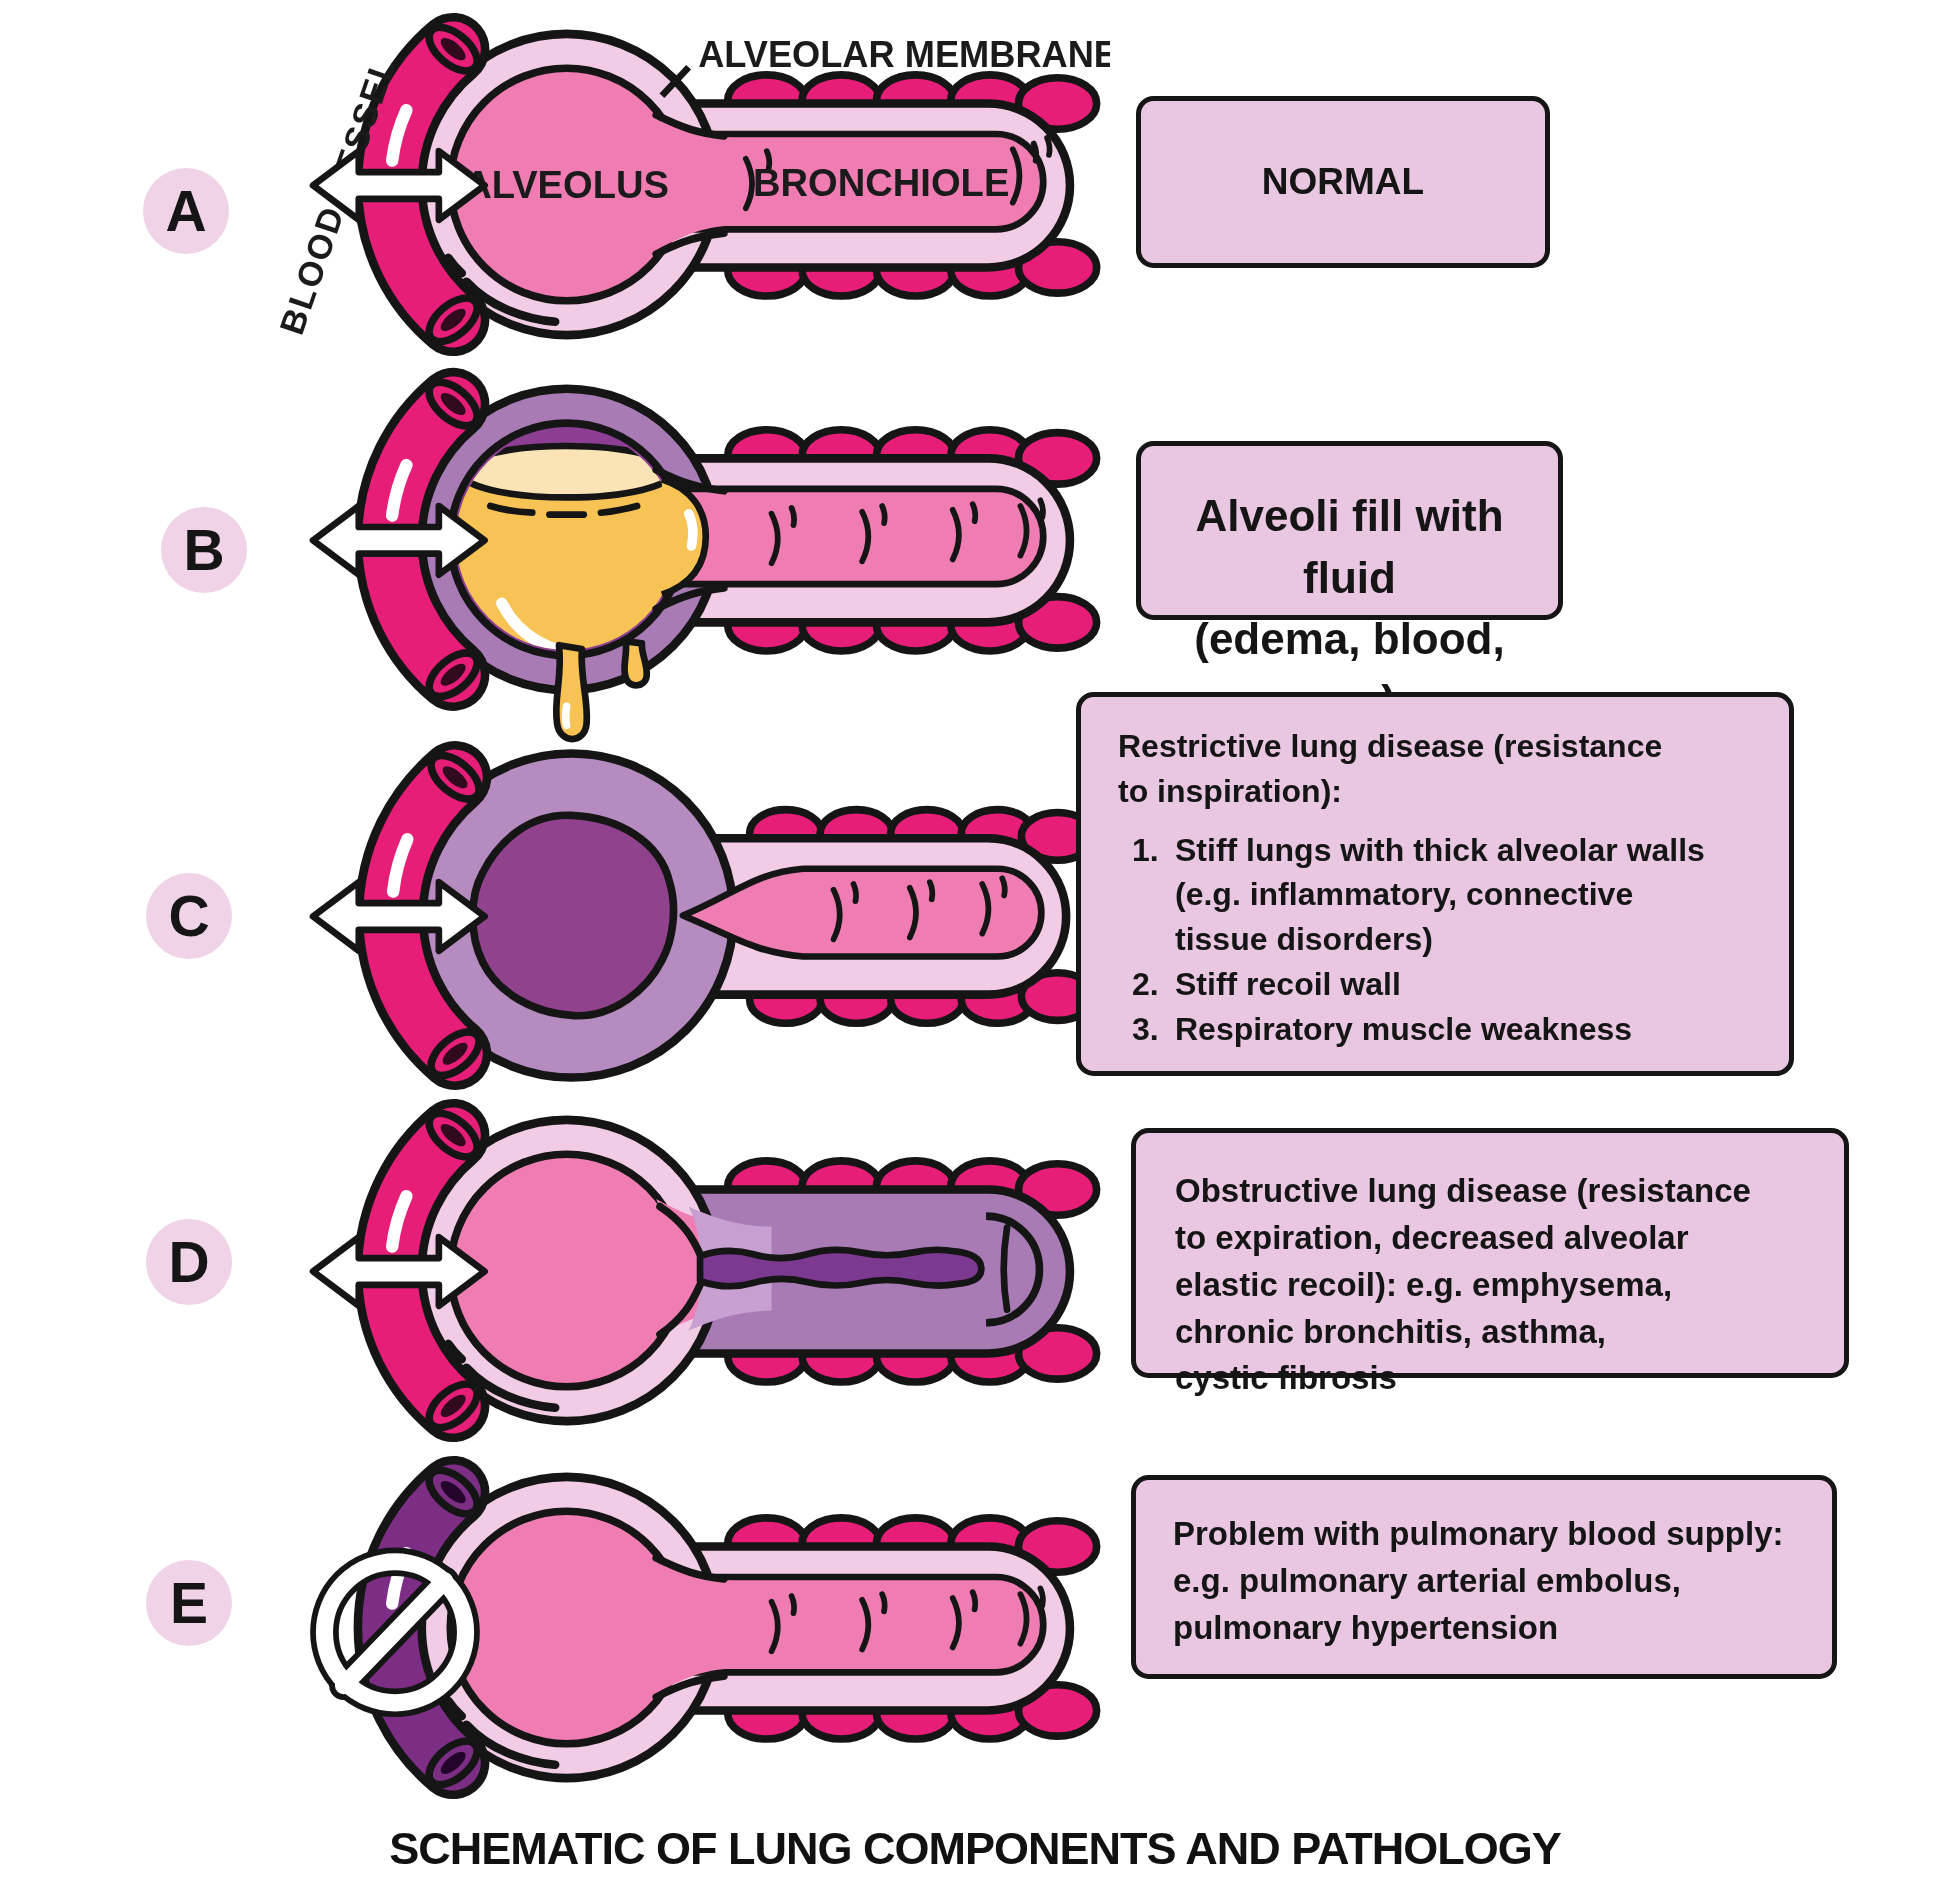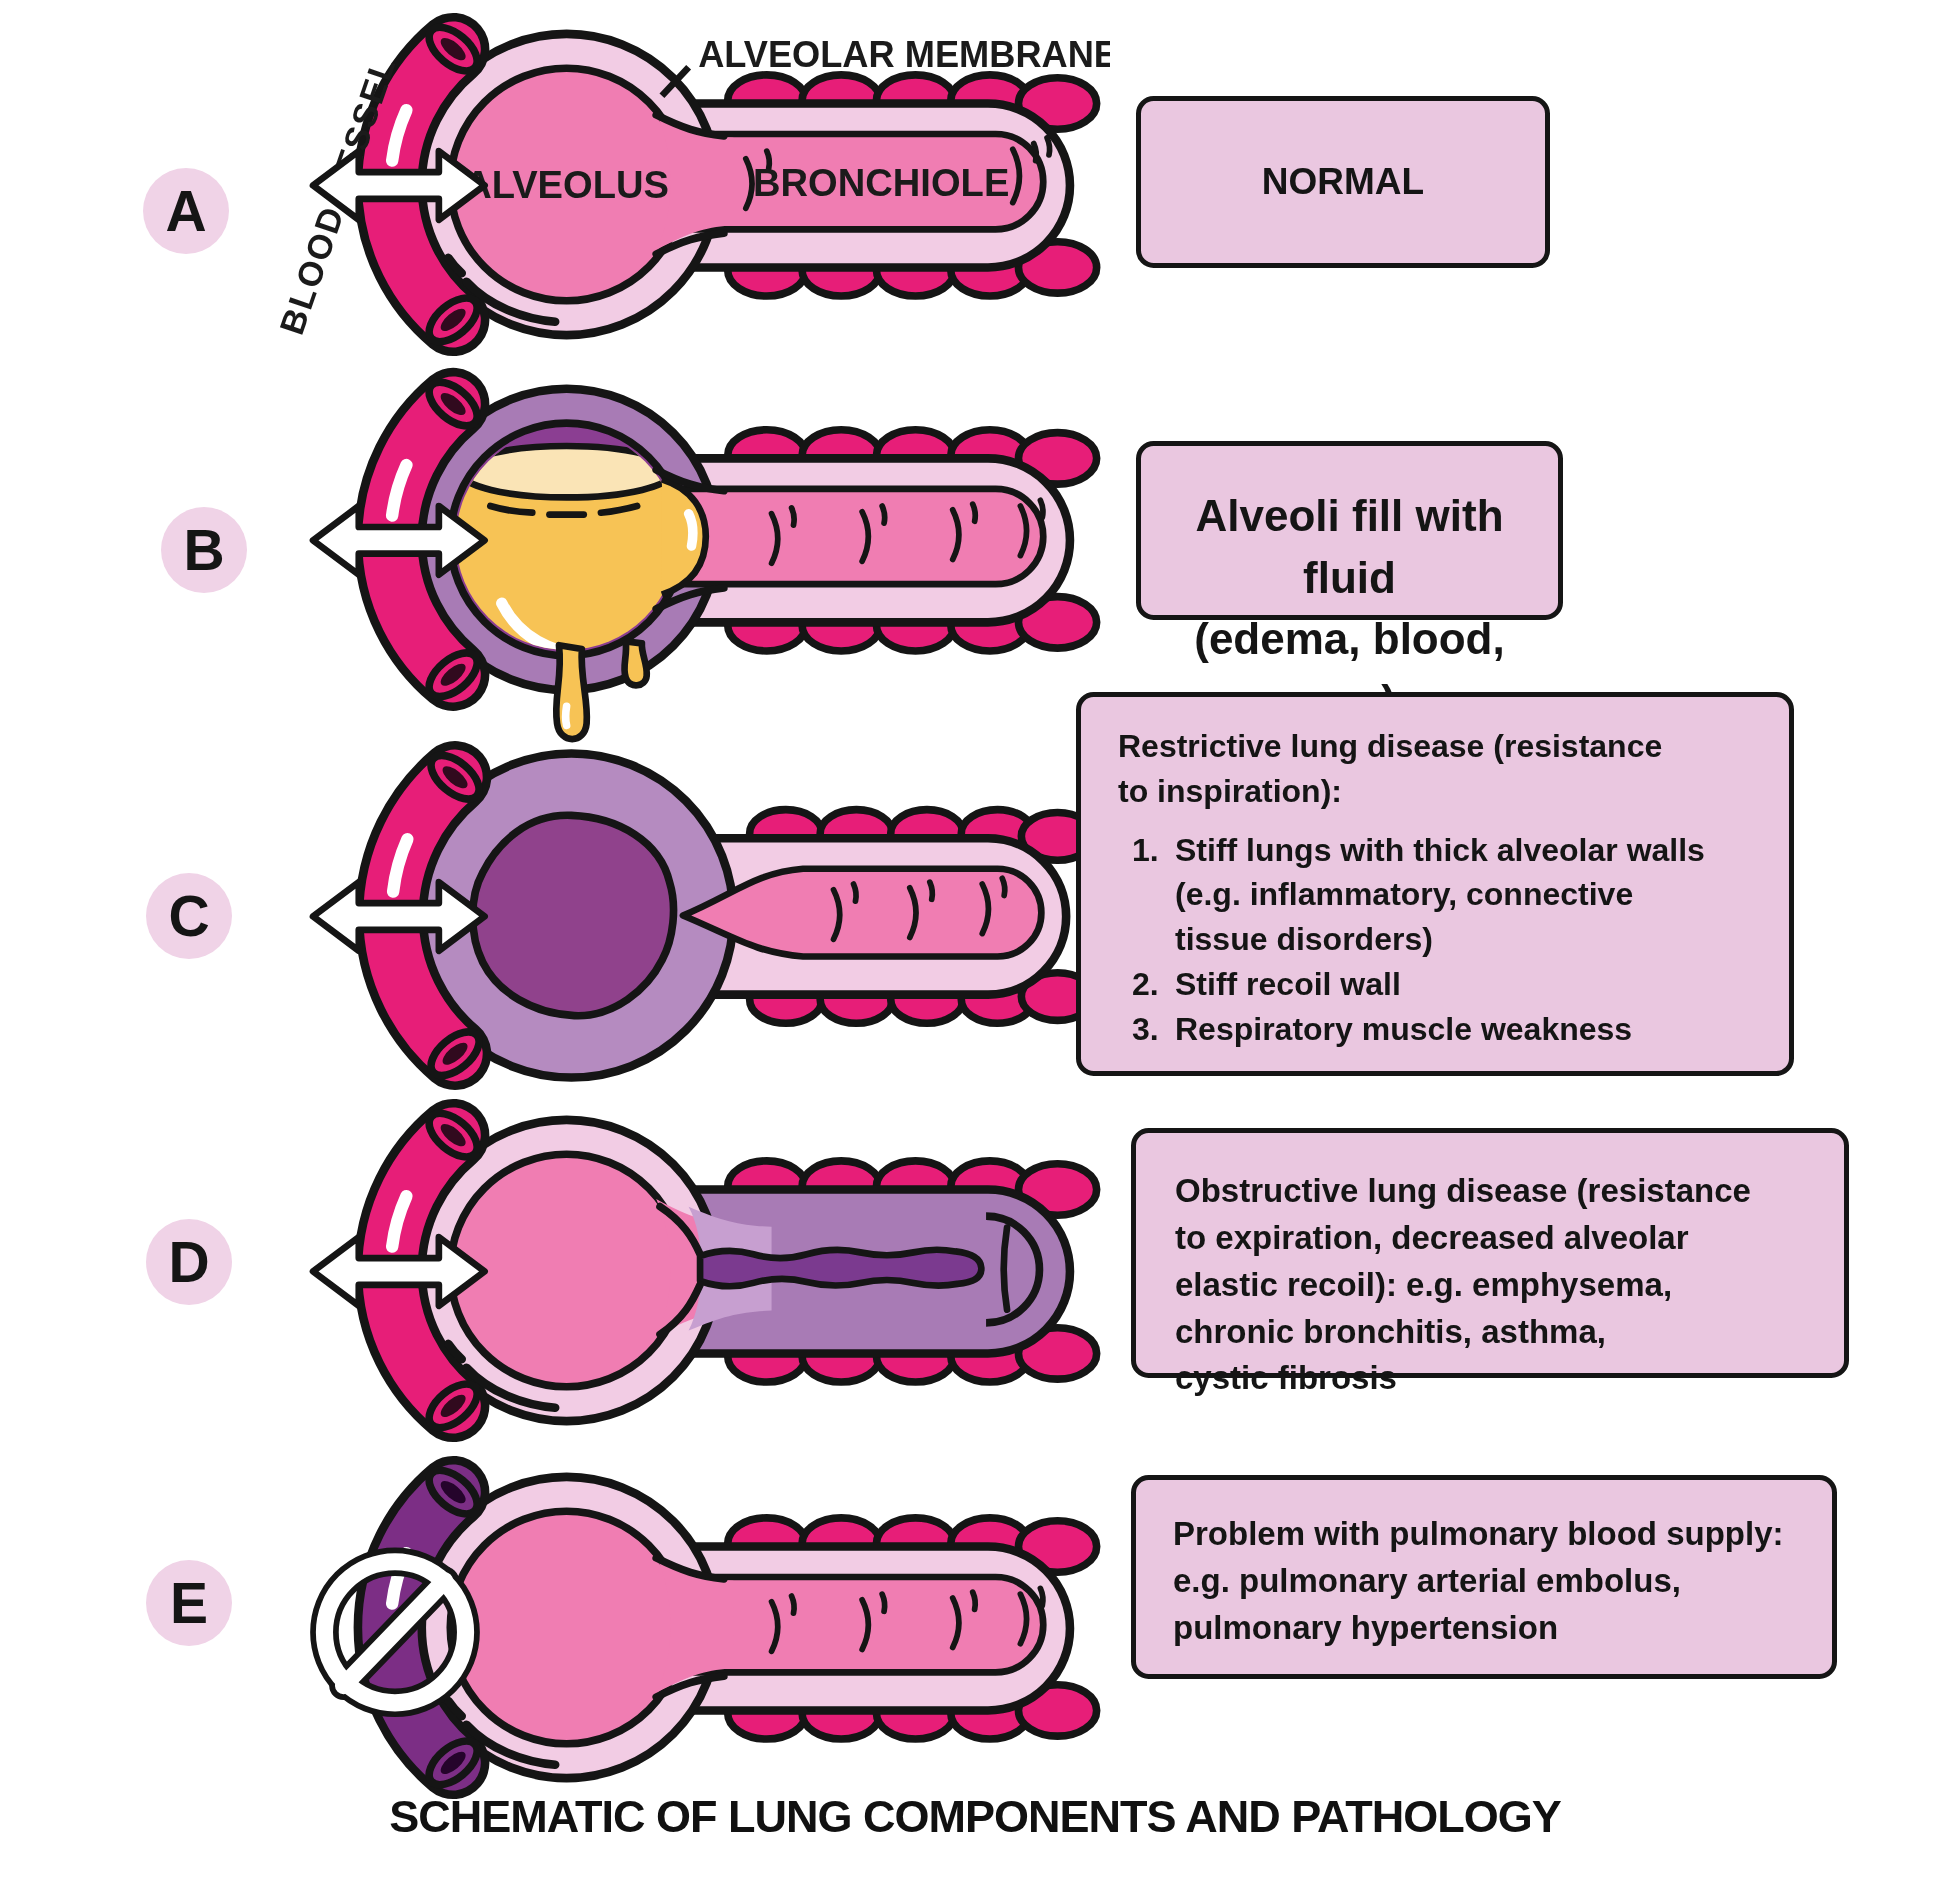--- a/index.html
+++ b/index.html
@@ -12,21 +12,21 @@
         color:var(--ink);font-weight:bold;box-sizing:border-box;}
   .note p{margin:0;white-space:pre-line;}
   .note-a{display:flex;align-items:center;justify-content:center;font-size:37px;}
   .note-b{font-size:44px;line-height:1.4;padding:39px 29px;text-align:center;}
   .note-c{font-size:32px;line-height:1.4;padding:27px 37px;}
   .note-c ol{list-style:none;margin:14px;padding:0;counter-reset:item;}
   .note-c li{position:relative;padding-left:43px;white-space:pre-line;counter-increment:item;}
   .note-c li::before{content:counter(item) ".";position:absolute;left:0;}
   .note-d{font-size:33px;line-height:1.42;padding:35px 39px;}
   .note-e{font-size:33px;line-height:1.42;padding:31px 37px;}
-  .title{width:1950px;text-align:center;font-size:45px;font-weight:bold;color:#111;letter-spacing:-1px;}
+  .title{width:1950px;text-align:center;font-size:45px;font-weight:bold;color:#111;letter-spacing:-1px;margin-top:32px;}
   svg text{font-family:"Liberation Sans",sans-serif;font-weight:bold;fill:#1b1b1b;}
 </style>
 </head>
 <body>
 
 <div class="abs badge" style="left:143px;top:168px;">
   <span>A</span>
 </div>
 
 <svg class="abs" style="left:252px;top:7.8px;" width="858" height="353" viewBox="0 0 900 370">

